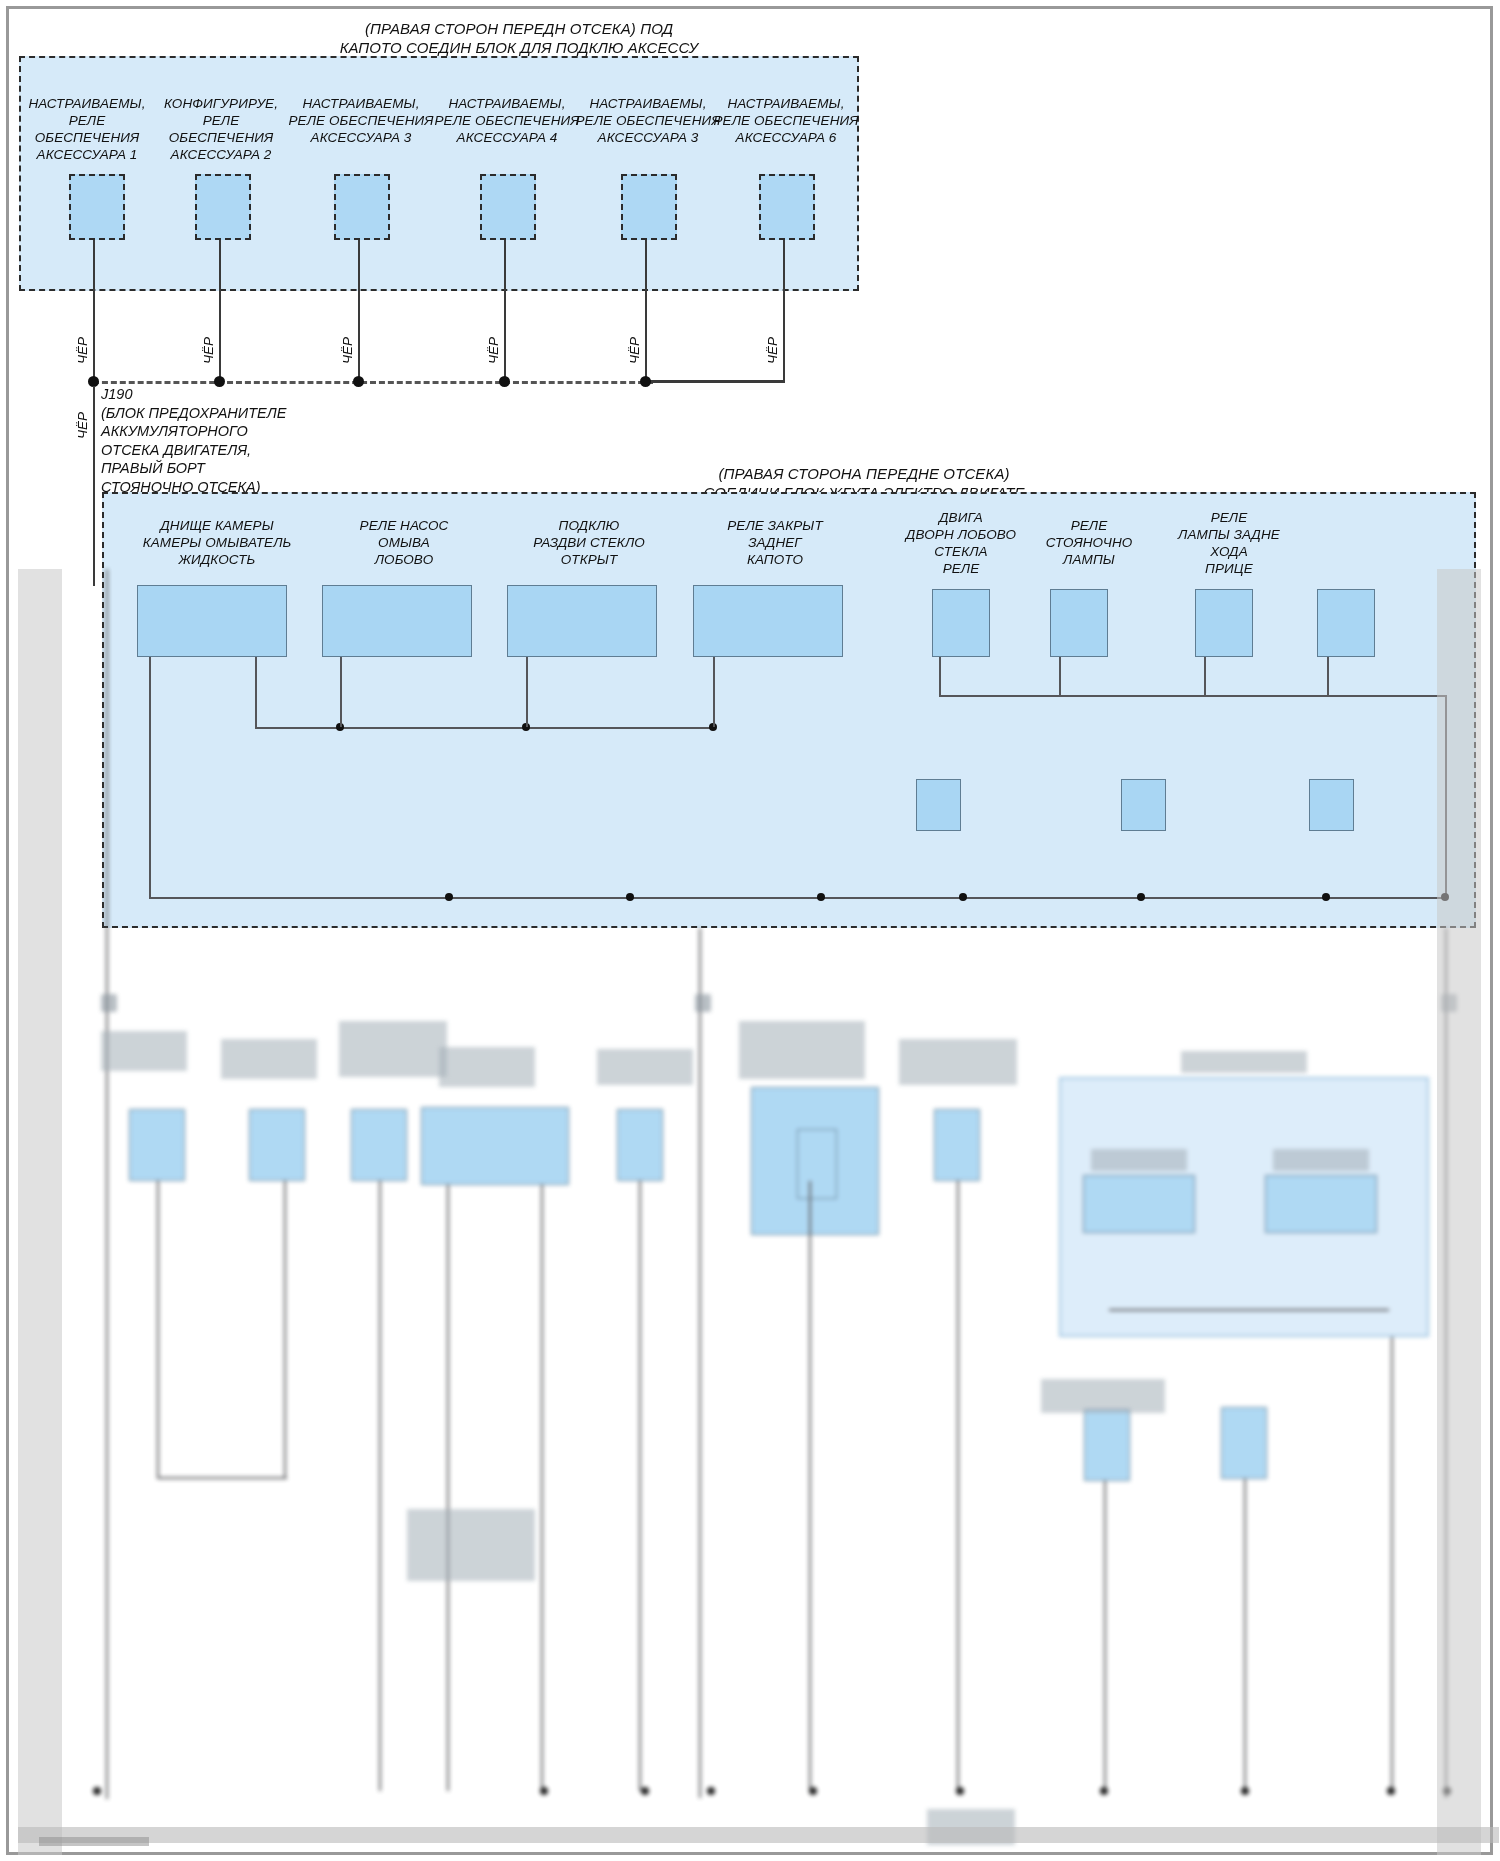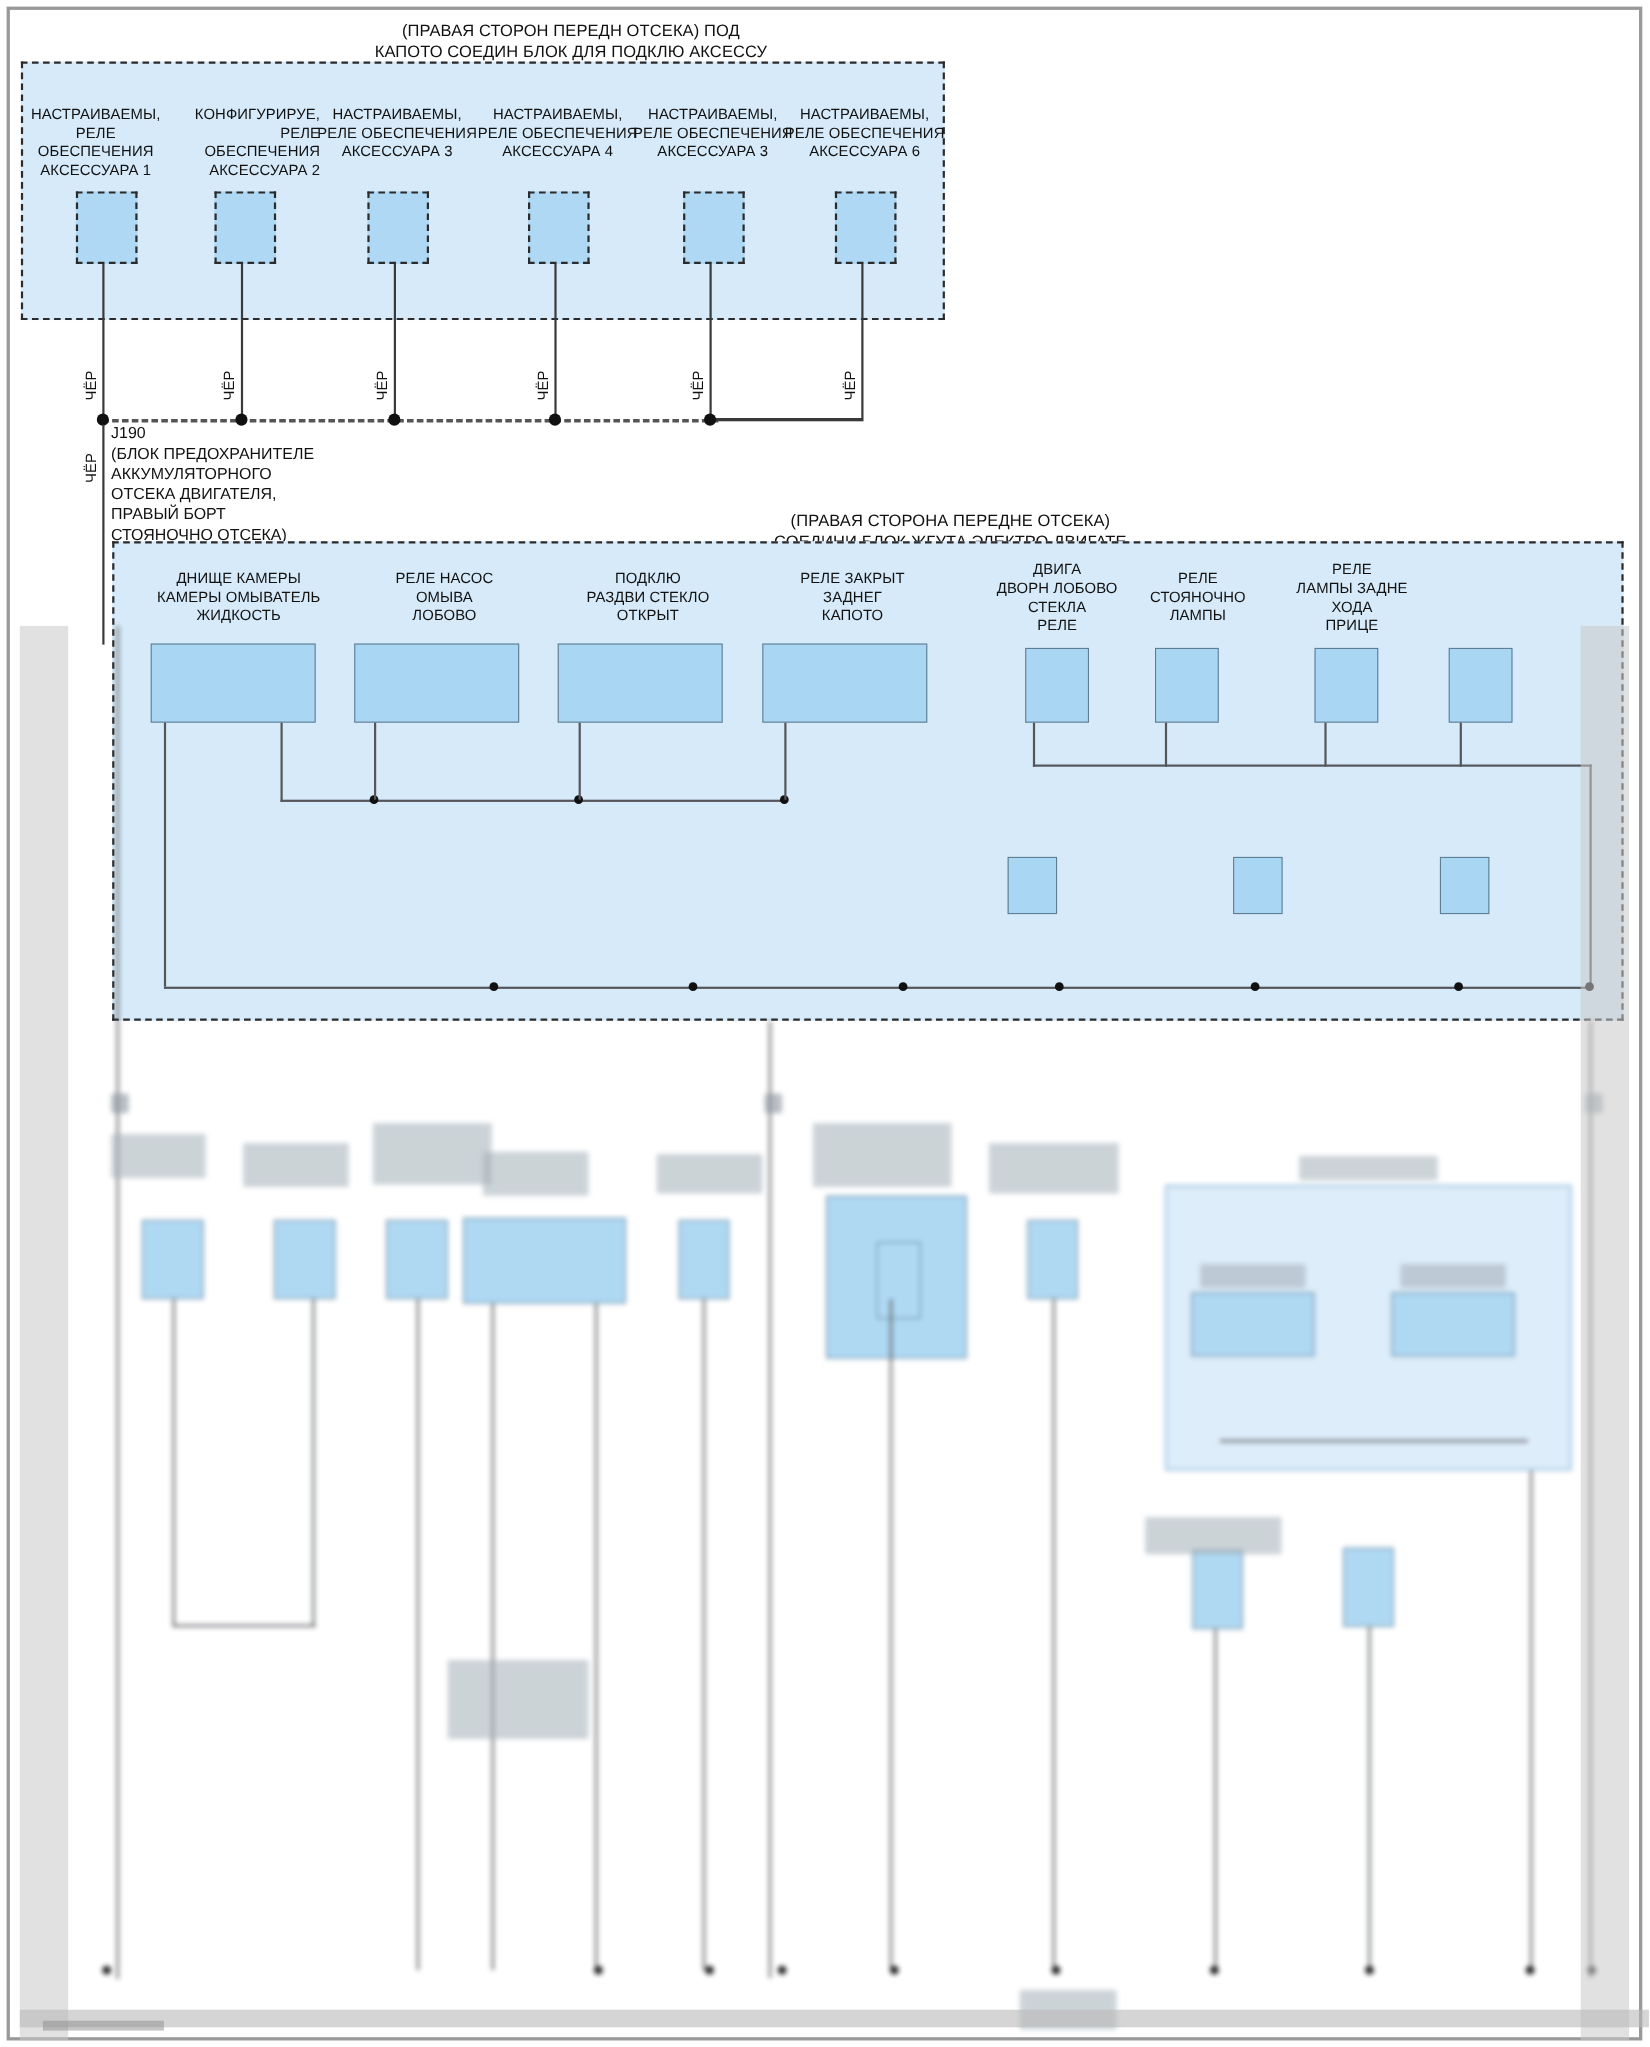--- a/index.html
+++ b/index.html
@@ -1,17 +1,17 @@
 <!DOCTYPE html>
 <html><head>
 <meta charset="utf-8">
 <style>
   html,body{margin:0;padding:0;background:#ffffff;}
   body{font-family:"Liberation Sans",sans-serif;}
-  #page{position:relative;width:1500px;height:1861px;background:#ffffff;overflow:hidden;}
+  #page{position:relative;width:1500px;height:1861px;background:#ffffff;overflow:hidden;font-style:italic;}
 
   
   #doc-frame{position:absolute;left:6px;top:6px;width:1487px;height:1849px;border:3px solid #999;box-sizing:border-box;background:#fff;}
 
   
   .dashed-region{position:absolute;background:#d6eaf9;border:2px dashed #2b2b2b;box-sizing:border-box;}
   .dashed-region.lite{background:#dbecfa;}
   .relay-box{position:absolute;background:#aed8f4;border:2px dashed #2b2b2b;box-sizing:border-box;}
   .solid-box{position:absolute;background:#a9d6f3;border:1px solid #5f7d93;box-sizing:border-box;}
   .wire{position:absolute;background:#3a3a3a;}
@@ -52,21 +52,21 @@
 
     <div class="caption small" style="left:8px;top:86px;width:140px;">
       <div>НАСТРАИВАЕМЫ,</div>
       <div>РЕЛЕ ОБЕСПЕЧЕНИЯ</div>
       <div>АКСЕССУАРА 1</div>
     </div>
     <div class="relay-box" style="left:60px;top:165px;width:56px;height:66px;"></div>
     <div class="wire v" style="left:84px;top:231px;height:140px;"></div>
     <div class="vlabel" style="left:66px;top:355px;">ЧЁР</div>
 
-    <div class="caption small" style="left:142px;top:86px;width:140px;text-align:right;">
+    <div class="caption small" style="left:142px;top:86px;width:140px;">
       <div>КОНФИГУРИРУЕ,</div>
       <div>РЕЛЕ ОБЕСПЕЧЕНИЯ</div>
       <div>АКСЕССУАРА 2</div>
     </div>
     <div class="relay-box" style="left:186px;top:165px;width:56px;height:66px;"></div>
     <div class="wire v" style="left:210px;top:231px;height:140px;"></div>
     <div class="vlabel" style="left:192px;top:355px;">ЧЁР</div>
 
     <div class="caption small" style="left:277px;top:86px;width:150px;">
       <div>НАСТРАИВАЕМЫ,</div>

